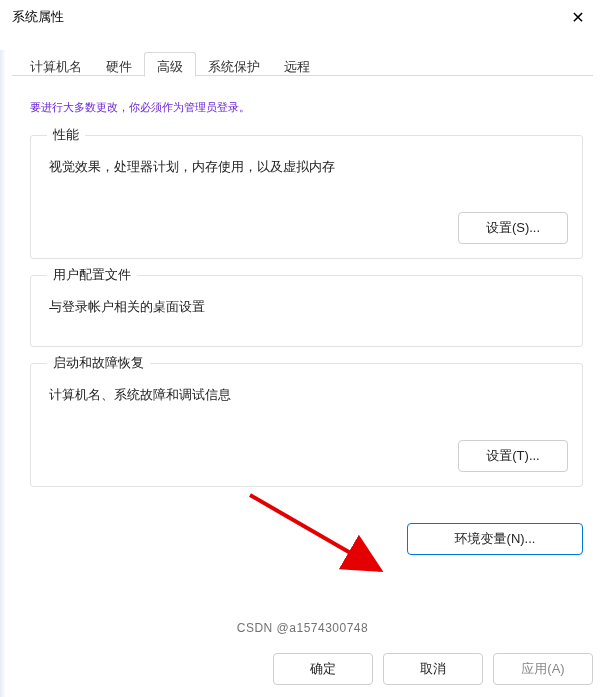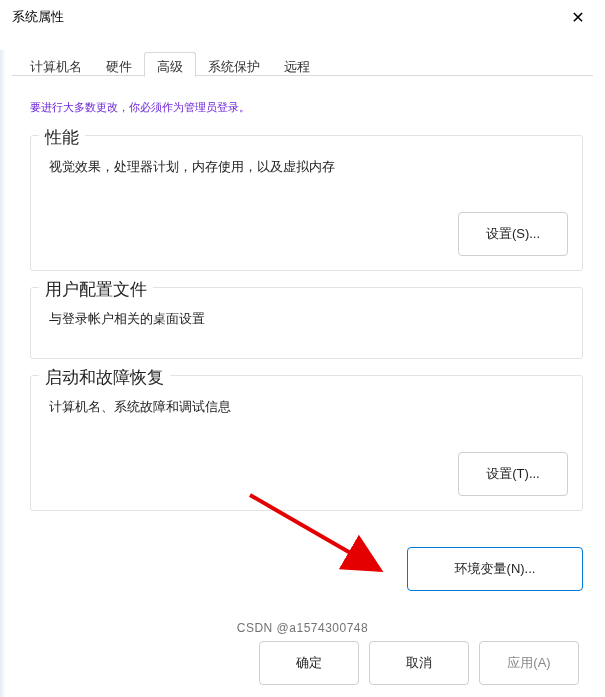--- a/index.html
+++ b/index.html
@@ -11,31 +11,31 @@
     
     .tabrow { display: flex; align-items: flex-end; padding-left: 18px; margin-top: 14px; height: 28px; position: relative; }
     .tabrow::after { content: ""; position: absolute; left: 12px; right: 12px; bottom: 0; height: 1px; background: #d9d9d9; }
     .tab { font-size: 13px; color: #333; padding: 5px 12px 0; cursor: pointer; position: relative; z-index: 1; }
     .tab.active { border: 1px solid #d9d9d9; border-bottom: 1px solid #fff; border-radius: 3px 3px 0 0; background: #fff; margin-bottom: -1px; }
     
     .panel { padding: 24px 22px 14px 30px; }
     .intro { font-size: 11px; color: #6d28d9; margin-bottom: 20px; }
     
     .group { border: 1px solid #e3e3e3; border-radius: 3px; padding: 14px 14px 14px 14px; margin-bottom: 16px; background: #fff; position: relative; }
-    .group-legend { position: absolute; top: -10px; left: 8px; background: #fff; padding: 0 6px; font-size: 17px; color: #222; }
+    .group-legend { position: absolute; top: -10px; left: 16px; background: #fff; padding: 0 6px; font-size: 13px; color: #222; }
     .group-desc { font-size: 13px; color: #222; padding: 8px 0 16px 4px; }
     .group-btnrow { display: flex; justify-content: flex-end; padding-top: 20px; }
     
-    .win-btn { min-width: 110px; height: 44px; background: #fff; border: 1px solid #cfcfcf; border-radius: 4px; font-size: 13px; color: #222; cursor: pointer; padding: 0 10px; }
+    .win-btn { min-width: 110px; height: 32px; background: #fff; border: 1px solid #cfcfcf; border-radius: 4px; font-size: 13px; color: #222; cursor: pointer; padding: 0 10px; }
     .win-btn.highlight { border: 1px solid #0078d4; }
     
     .env-row { display: flex; justify-content: flex-end; padding: 6px 22px 0 0; }
     .env-row .win-btn { min-width: 176px; }
     
-    .footer { position: absolute; bottom: 12px; right: 0; display: flex; gap: 10px; padding-right: 26px; }
+    .footer { position: absolute; bottom: 12px; right: 0; display: flex; gap: 10px; padding-right: 12px; }
     .footer .win-btn { min-width: 100px; }
     .footer .win-btn.disabled { color: #888; }
     
     .arrow { position: absolute; top: 490px; left: 240px; pointer-events: none; }
     
     .watermark { position: absolute; bottom: 62px; left: 50%; transform: translateX(-50%); font-size: 12px; color: #737373; pointer-events: none; letter-spacing: 0.5px; }
     
     .left-shadow { position: absolute; left: 0; top: 50px; bottom: 0; width: 6px; background: linear-gradient(to right, rgba(80,120,180,0.15), transparent); pointer-events: none; }
   </style>
 </head>

